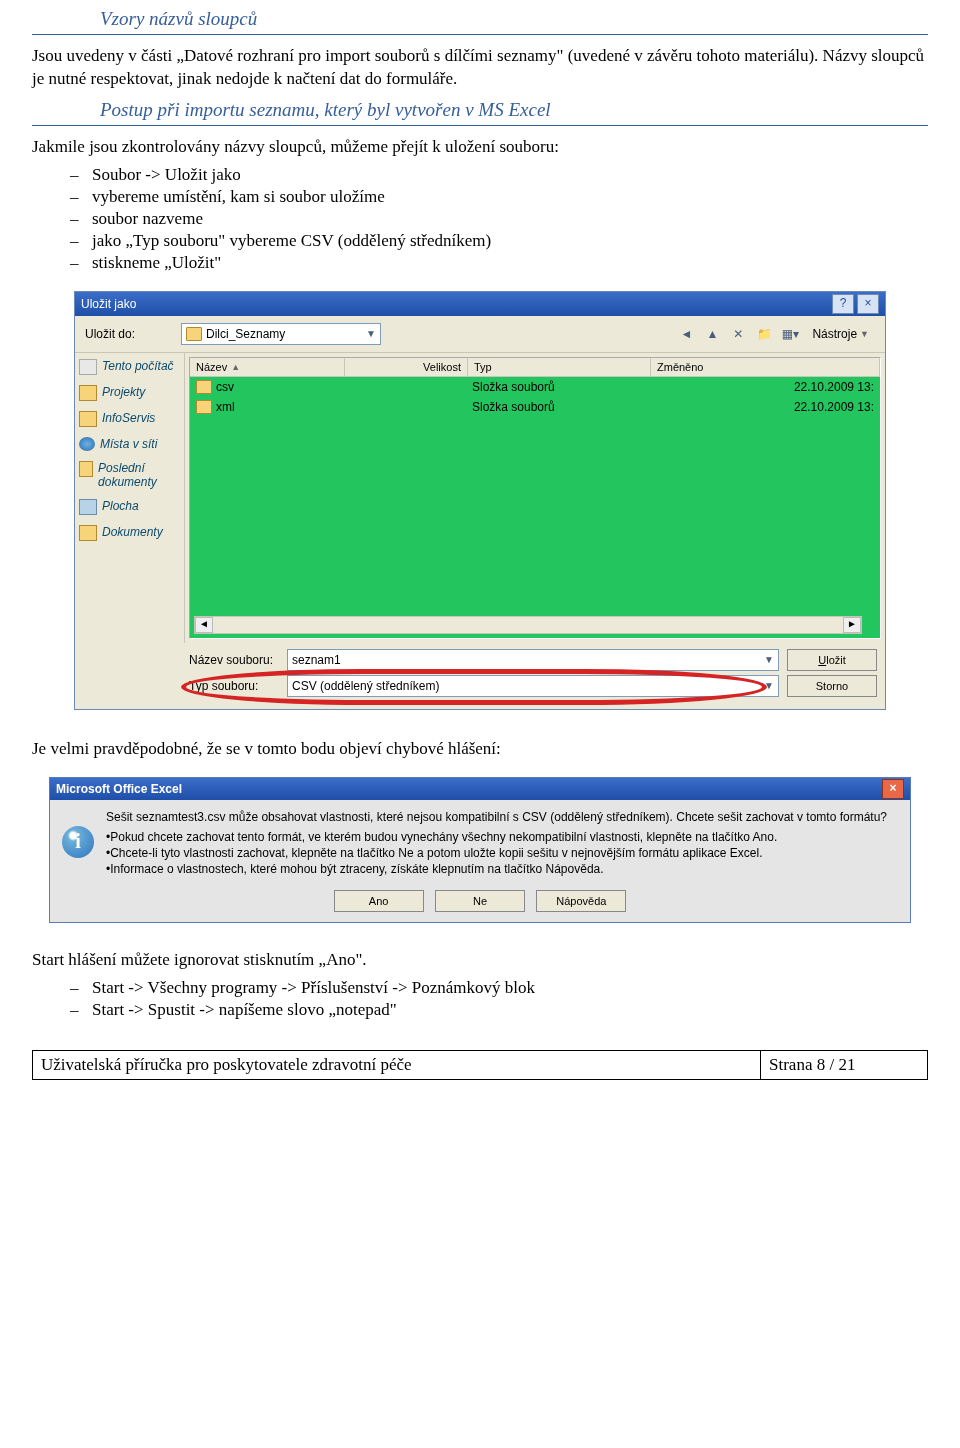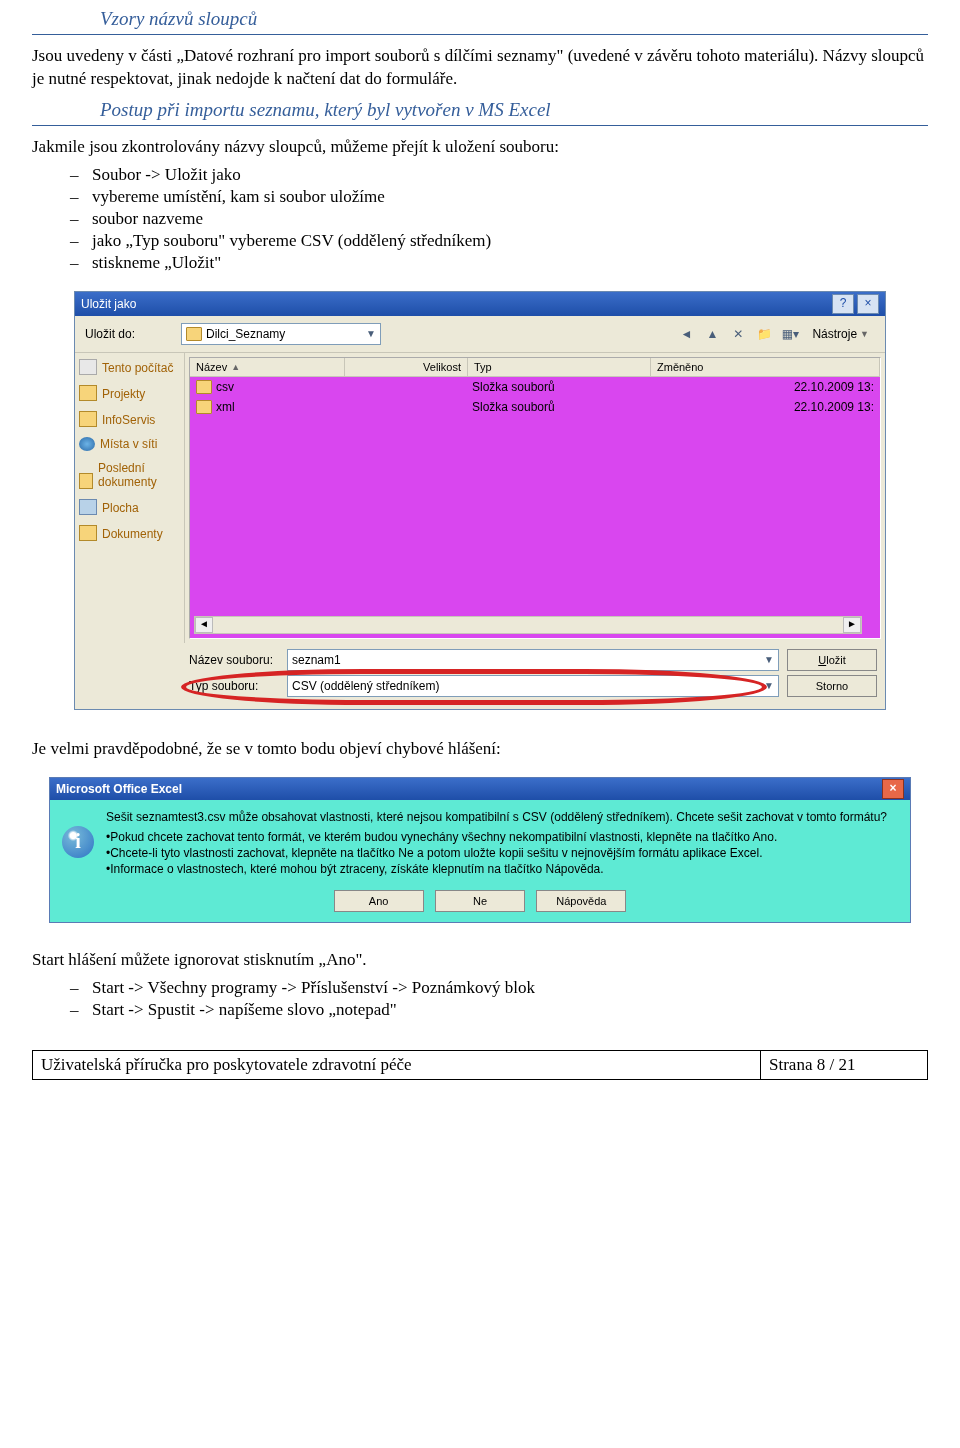--- a/index.html
+++ b/index.html
@@ -72,28 +72,28 @@
     color:#495e7a; font-size:12px;
   }
   .saveas-body {
     display:flex; height:290px;
   }
   .places {
     width:110px; padding:6px 4px; box-sizing:border-box;
     display:flex; flex-direction:column; gap:10px;
     border-right:1px solid #c8c6b8;
   }
-  .place { display:flex; align-items:flex-end; gap:5px; color:#a16207; }
+  .place { display:flex; align-items:flex-start; gap:5px; color:#0c4a6e;font-style:italic; }
   .place .pi { width:16px; height:14px; }
   .pi.recent { background:#e8e8e8; border:1px solid #aaa; }
   .pi.folder { background:#f7d47a; border:1px solid #b38a2a; }
   .pi.globe  { background:radial-gradient(#6cb3e6,#2b6aa8); border-radius:50%; }
   .pi.desk   { background:#b8d2e8; border:1px solid #6b8ab0; }
   .filelist {
-    flex:1; background:#d946ef; border:1px inset #fff; margin:4px; position:relative; overflow:hidden;
+    flex:1; background:#22c55e; border:1px inset #fff; margin:4px; position:relative; overflow:hidden;
   }
   .fl-head { display:flex; background:#ece9d8; border-bottom:1px solid #c8c6b8; }
   .fl-head div { padding:3px 6px; border-right:1px solid #c8c6b8; font-size:11px; white-space:nowrap; }
   .fl-head .c1{ width:142px; display:flex; align-items:center; gap:4px;}
   .fl-head .c2{ width:110px; text-align:right;}
   .fl-head .c3{ width:170px;}
   .fl-head .c4{ flex:1;}
   .fl-row { display:flex; padding:2px 0; }
   .fl-row div { padding:1px 6px; font-size:12px; white-space:nowrap; }
   .fl-row .c1{ width:142px; display:flex; align-items:center; gap:4px;}
@@ -118,21 +118,21 @@
     position:absolute; border:5px solid #d62424; border-radius:50%/80%;
     height:26px; left:106px; right:118px; bottom:4px;
     pointer-events:none;
   }
 
   
   .msgbox {
     margin: 16px auto 26px auto;
     width: 860px;
     border:1px solid #5a7bb5;
-    background:#5eead4;
+    background:#e5e5e5;
     font-family: Tahoma, sans-serif;
     font-size:12px;
   }
   .msgbox-titlebar {
     background:linear-gradient(#3b6ec9,#1e4ea8); color:#fff; font-weight:bold;
     height:22px; display:flex; align-items:center; padding:0 6px;
   }
   .msgbox-body { display:flex; gap:12px; padding:10px 12px 4px 12px;}
   .info-ico {
     width:32px; height:32px; border-radius:50%;

